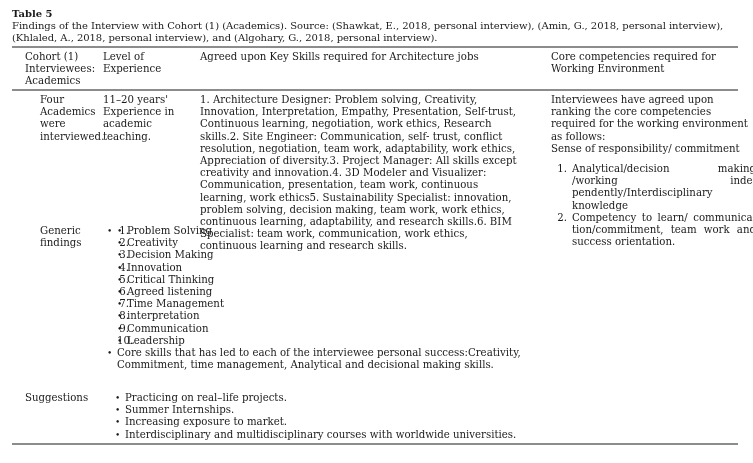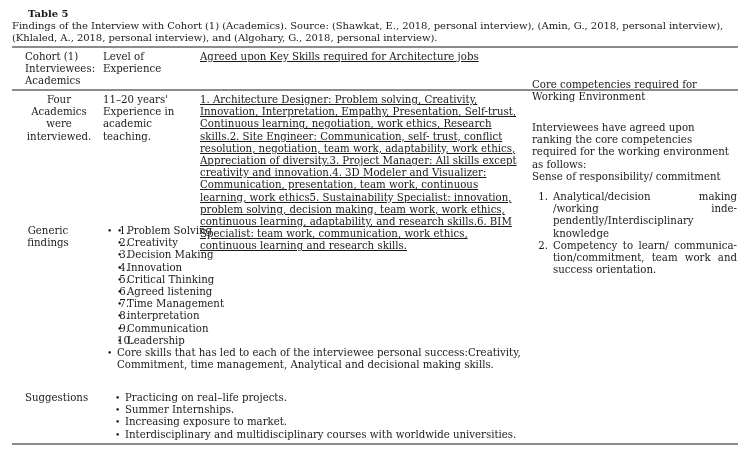--- a/index.html
+++ b/index.html
@@ -2,30 +2,30 @@
 <html><head>
 <meta charset="utf-8">
 <style>
   html, body { margin: 0; padding: 0; background: #ffffff; }
   body {
     width: 753px; height: 463px; position: relative; overflow: hidden;
     font-family: "DejaVu Serif", serif; color: #1a1a1a;
     font-size: 10.2px; line-height: 12.2px;
   }
   .caption { position: absolute; left: 12px; top: 8px; width: 730px; }
-  .caption-title { font-weight: bold; font-size: 10px; line-height: 12px; margin-left: 16px; }
+  .caption-title { font-weight: bold; font-size: 10px; line-height: 12px; }
   .caption-text { font-size: 10px; line-height: 12px; letter-spacing: -0.05px; }
   .rule { position: absolute; left: 12px; width: 726px; height: 1.5px; background: #8c8c8c; }
   .cell { position: absolute; }
   .hdr { top: 51px; }
   .c1 { left: 25px; width: 80px; }
   .c2 { left: 103px; width: 95px; }
-  .c3 { left: 200px; width: 320px; text-decoration: underline; }
-  .c4 { left: 532px; width: 210px; margin-top: 28px; }
-  .center { text-align: center; }
+  .c3 { left: 200px; width: 320px; }
+  .c4 { left: 551px; width: 210px; }
+  .center { text-align: left; margin-left: 20px; }
   ol, ul { margin: 0; padding: 0; }
   .numlist { list-style: none; }
   .numlist li { position: relative; padding-left: 17px; }
   .numlist li .n { position: absolute; left: 0; width: 12px; text-align: right; }
   .bullets { list-style: none; }
   .bullets li { position: relative; padding-left: 10px; }
   .bullets li::before { content: "\2022"; position: absolute; left: 0; top: 0; font-size: 9px; }
   .justify { text-align: justify; }
 </style>
 </head>

